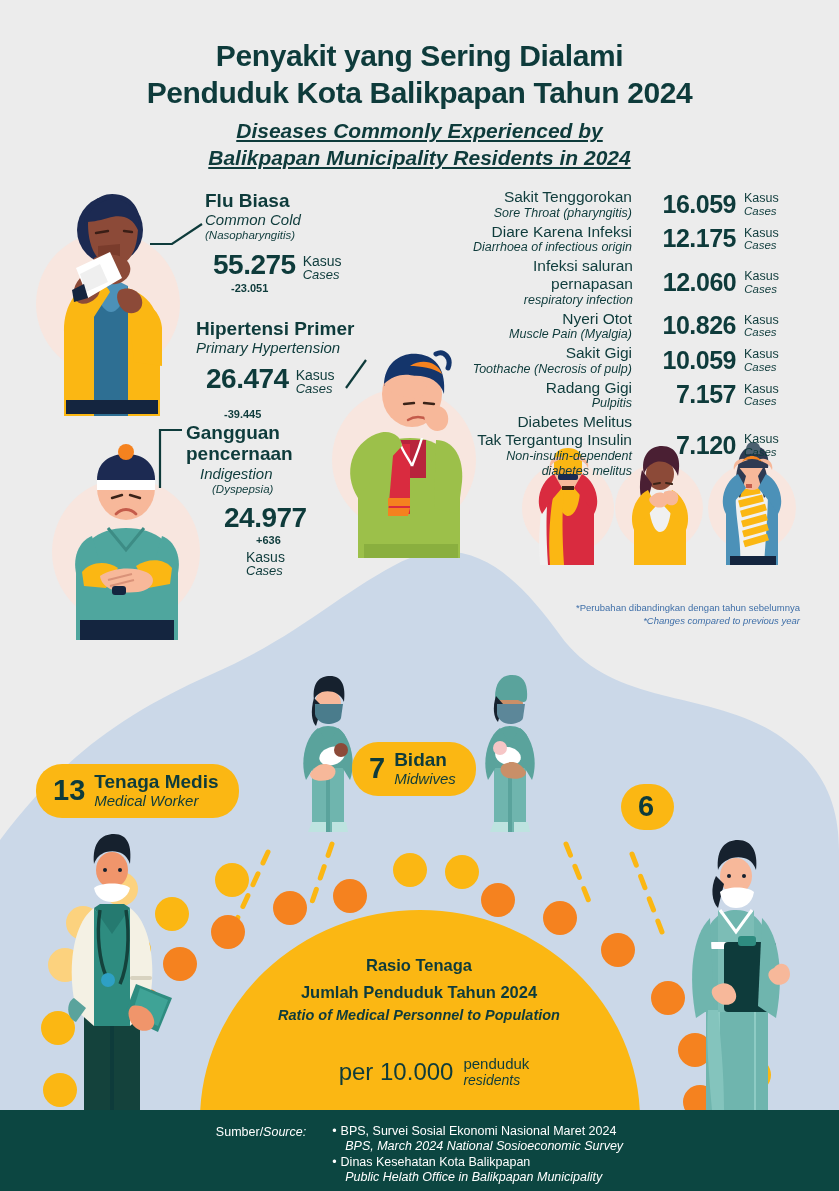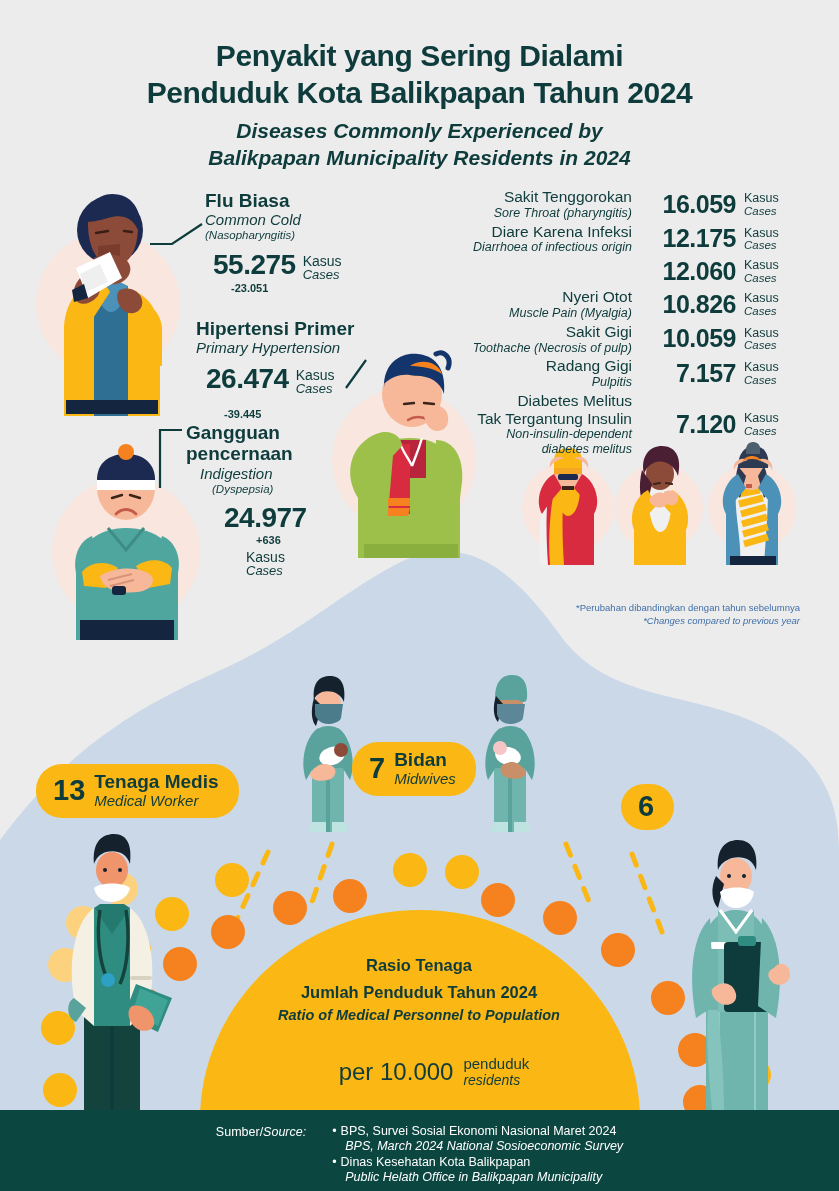--- a/index.html
+++ b/index.html
@@ -19,21 +19,21 @@
     position:absolute; left:0; bottom:0; width:839px; height:81px;
     background:#0C4641; z-index:40;
   }
 
   
   .header { position:absolute; left:0; top:38px; width:839px; text-align:center; z-index:10; }
   .title-l1, .title-l2 {
     font-weight:bold; font-size:30px; letter-spacing:-0.4px; line-height:1.22; color:#0E3B3B;
   }
   .subtitle-l1, .subtitle-l2 {
-    font-style:italic; font-weight:bold; font-size:21px; line-height:1.28; color:#0E3B3B;
+    font-style:italic; font-weight:bold; font-size:21px; line-height:1.28; color:#0E3B3B;text-decoration:underline;
   }
   .subtitle-l1 { margin-top:7px; }
 
   
   .dis-name { font-weight:bold; font-size:19px; line-height:1.12; }
   .dis-en   { font-style:italic; font-size:15px; line-height:1.2; }
   .dis-sci  { font-style:italic; font-size:11.5px; line-height:1.2; }
   .num      { font-weight:bold; font-size:28px; letter-spacing:-0.5px; }
   .kasus    { font-size:14px; line-height:1.0; }
   .cases    { font-style:italic; font-size:13px; line-height:1.05; }
@@ -262,20 +262,24 @@
         <span class="ren" style="display:block">Diarrhoea of infectious origin</span>
       </span>
       <span class="rnum">12.175</span>
       <span class="runit">
         <span class="kasus" style="display:block">Kasus</span>
         <span class="cases" style="display:block">Cases</span>
       </span>
     </div>
 
     <div class="ritem">
+      <span class="labels">
+        <span class="rname" style="display:block">Infeksi saluran pernapasan</span>
+        <span class="ren" style="display:block">respiratory infection</span>
+      </span>
       <span class="rnum">12.060</span>
       <span class="runit">
         <span class="kasus" style="display:block">Kasus</span>
         <span class="cases" style="display:block">Cases</span>
       </span>
     </div>
 
     <div class="ritem">
       <span class="labels">
         <span class="rname" style="display:block">Nyeri Otot</span>

